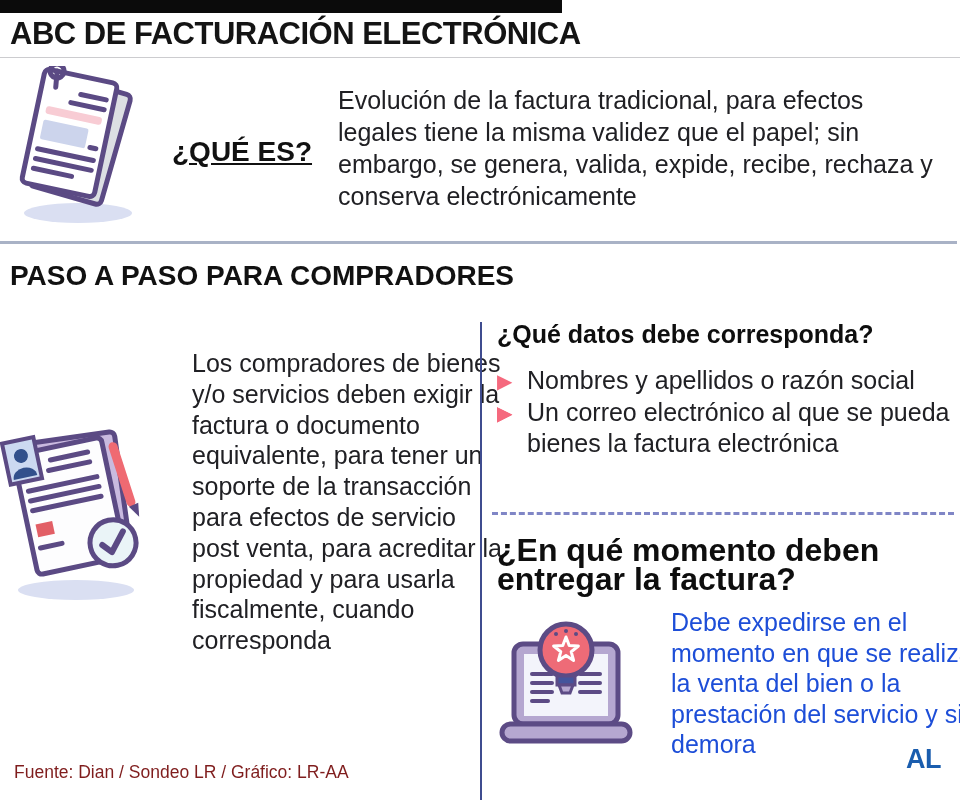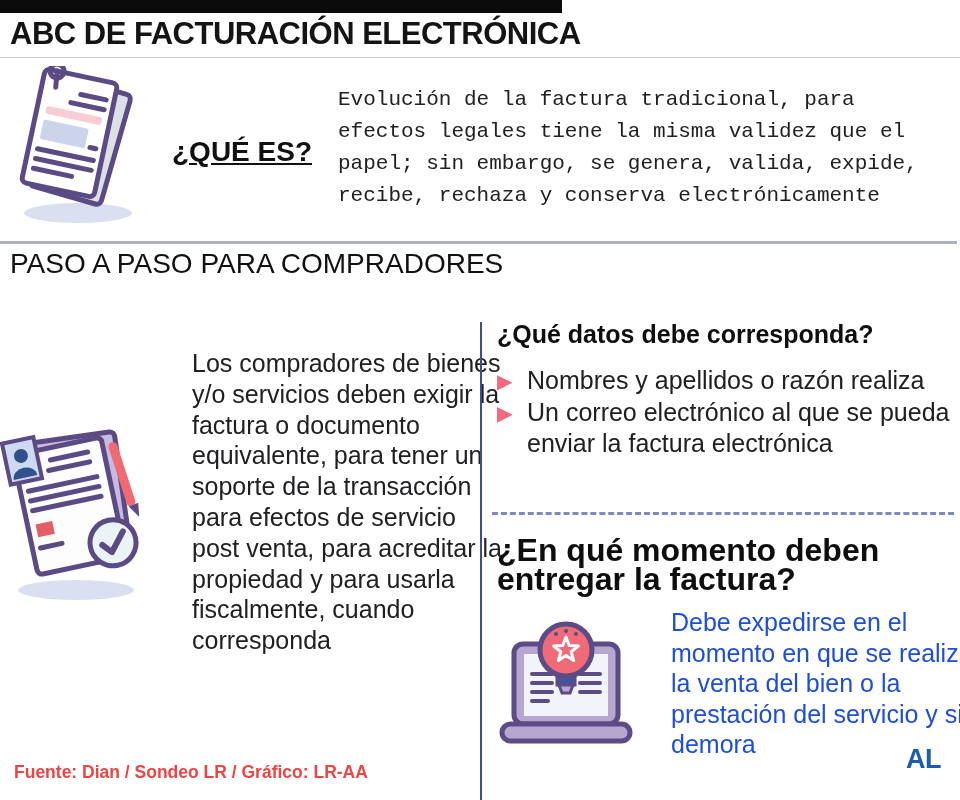--- a/index.html
+++ b/index.html
@@ -11,24 +11,24 @@
   .canvas{position:relative;width:960px;height:800px;background:#fff;}
 
   .top-bar{position:absolute;left:0;top:0;width:562px;height:13px;background:#0b0b0b;}
   .page-title{position:absolute;left:10px;top:16px;font-size:31px;font-weight:bold;
     letter-spacing:-0.5px;color:#141414;white-space:nowrap;}
   .title-rule{position:absolute;left:0;top:57px;width:960px;height:1px;background:#cccccf;}
 
   .que-es-icon{position:absolute;left:14px;top:66px;}
   .que-es-label{position:absolute;left:172px;top:136px;font-size:28px;font-weight:bold;color:#111;text-decoration:underline;}
   .que-es-text{position:absolute;left:338px;top:84px;width:600px;
-    font-size:21px;line-height:32px;color:#202024;font-family:Liberation Mono, monospace;}
+    font-size:25px;line-height:32px;color:#202024;}
 
   .section-rule{position:absolute;left:0;top:241px;width:957px;height:3px;background:#a9b2c6;}
-  .paso-heading{position:absolute;left:10px;top:248px;font-size:28px;font-weight:normal;color:#111;}
+  .paso-heading{position:absolute;left:10px;top:260px;font-size:28px;font-weight:bold;color:#111;}
 
   .buyer-text{position:absolute;left:148px;top:348px;width:315px;
     font-size:25px;line-height:30.8px;color:#202024;margin-left:44px;}
   .buyer-icon{position:absolute;left:0px;top:418px;}
 
   .v-line{position:absolute;left:480px;top:322px;width:2px;height:478px;background:#3f4c8f;}
 
   .datos-heading{position:absolute;left:497px;top:320px;font-size:25px;font-weight:bold;color:#0e0e0e;}
   .datos-list{position:absolute;left:497px;top:365px;width:455px;list-style:none;margin:0;padding:0;}
   .datos-list li{position:relative;padding-left:30px;font-size:25px;line-height:31px;
@@ -37,21 +37,21 @@
 
   .dashed-divider{position:absolute;left:492px;top:512px;width:462px;height:0;
     border-top:3px dashed #8086c6;}
 
   .momento-heading{position:absolute;left:497px;top:536px;width:420px;
     font-size:32px;line-height:29px;font-weight:bold;color:#0e0e0e;}
   .laptop-icon{position:absolute;left:496px;top:606px;}
   .momento-text{position:absolute;left:671px;top:607px;width:315px;
     font-size:25px;line-height:30.5px;color:#1d4ed8;}
 
-  .footer-source{position:absolute;left:14px;top:762px;font-size:17.5px;color:#ef4444;font-weight:bold;}
+  .footer-source{position:absolute;left:14px;top:762px;font-size:17.5px;color:#7f1d1d;}
   .al-logo{position:absolute;left:906px;top:744px;font-size:27px;font-weight:bold;
     color:#1a5dae;letter-spacing:-0.5px;}
 </style>
 </head>
 <body>
 
 <div class="canvas">
 
   <div class="top-bar"></div>
   <div class="page-title">ABC DE FACTURACIÓN ELECTRÓNICA</div>
@@ -106,28 +106,28 @@
       </g>
     </svg>
   </div>
 
   <div class="v-line"></div>
 
   <div class="datos-heading">¿Qué datos debe corresponda?</div>
   <ul class="datos-list">
     <li>
       <span class="tri">▶</span>
-      <span>Nombres y apellidos o razón realiza</span>
+      <span>Nombres y apellidos o razón social</span>
     </li>
     <li>
       <span class="tri">▶</span>
     </li>
     <li>
       <span class="tri">▶</span>
-      <span>Un correo electrónico al que se pueda enviar la factura electrónica</span>
+      <span>Un correo electrónico al que se pueda bienes la factura electrónica</span>
     </li>
   </ul>
 
   <div class="dashed-divider"></div>
 
   <div class="momento-heading">¿En qué momento deben entregar la factura?</div>
 
   <div class="laptop-icon">
     <svg width="140" height="150" viewBox="0 0 140 150">
       <rect x="18" y="38" width="104" height="80" rx="9" fill="#b5a7d0" stroke="#5c4b85" stroke-width="5"></rect>

